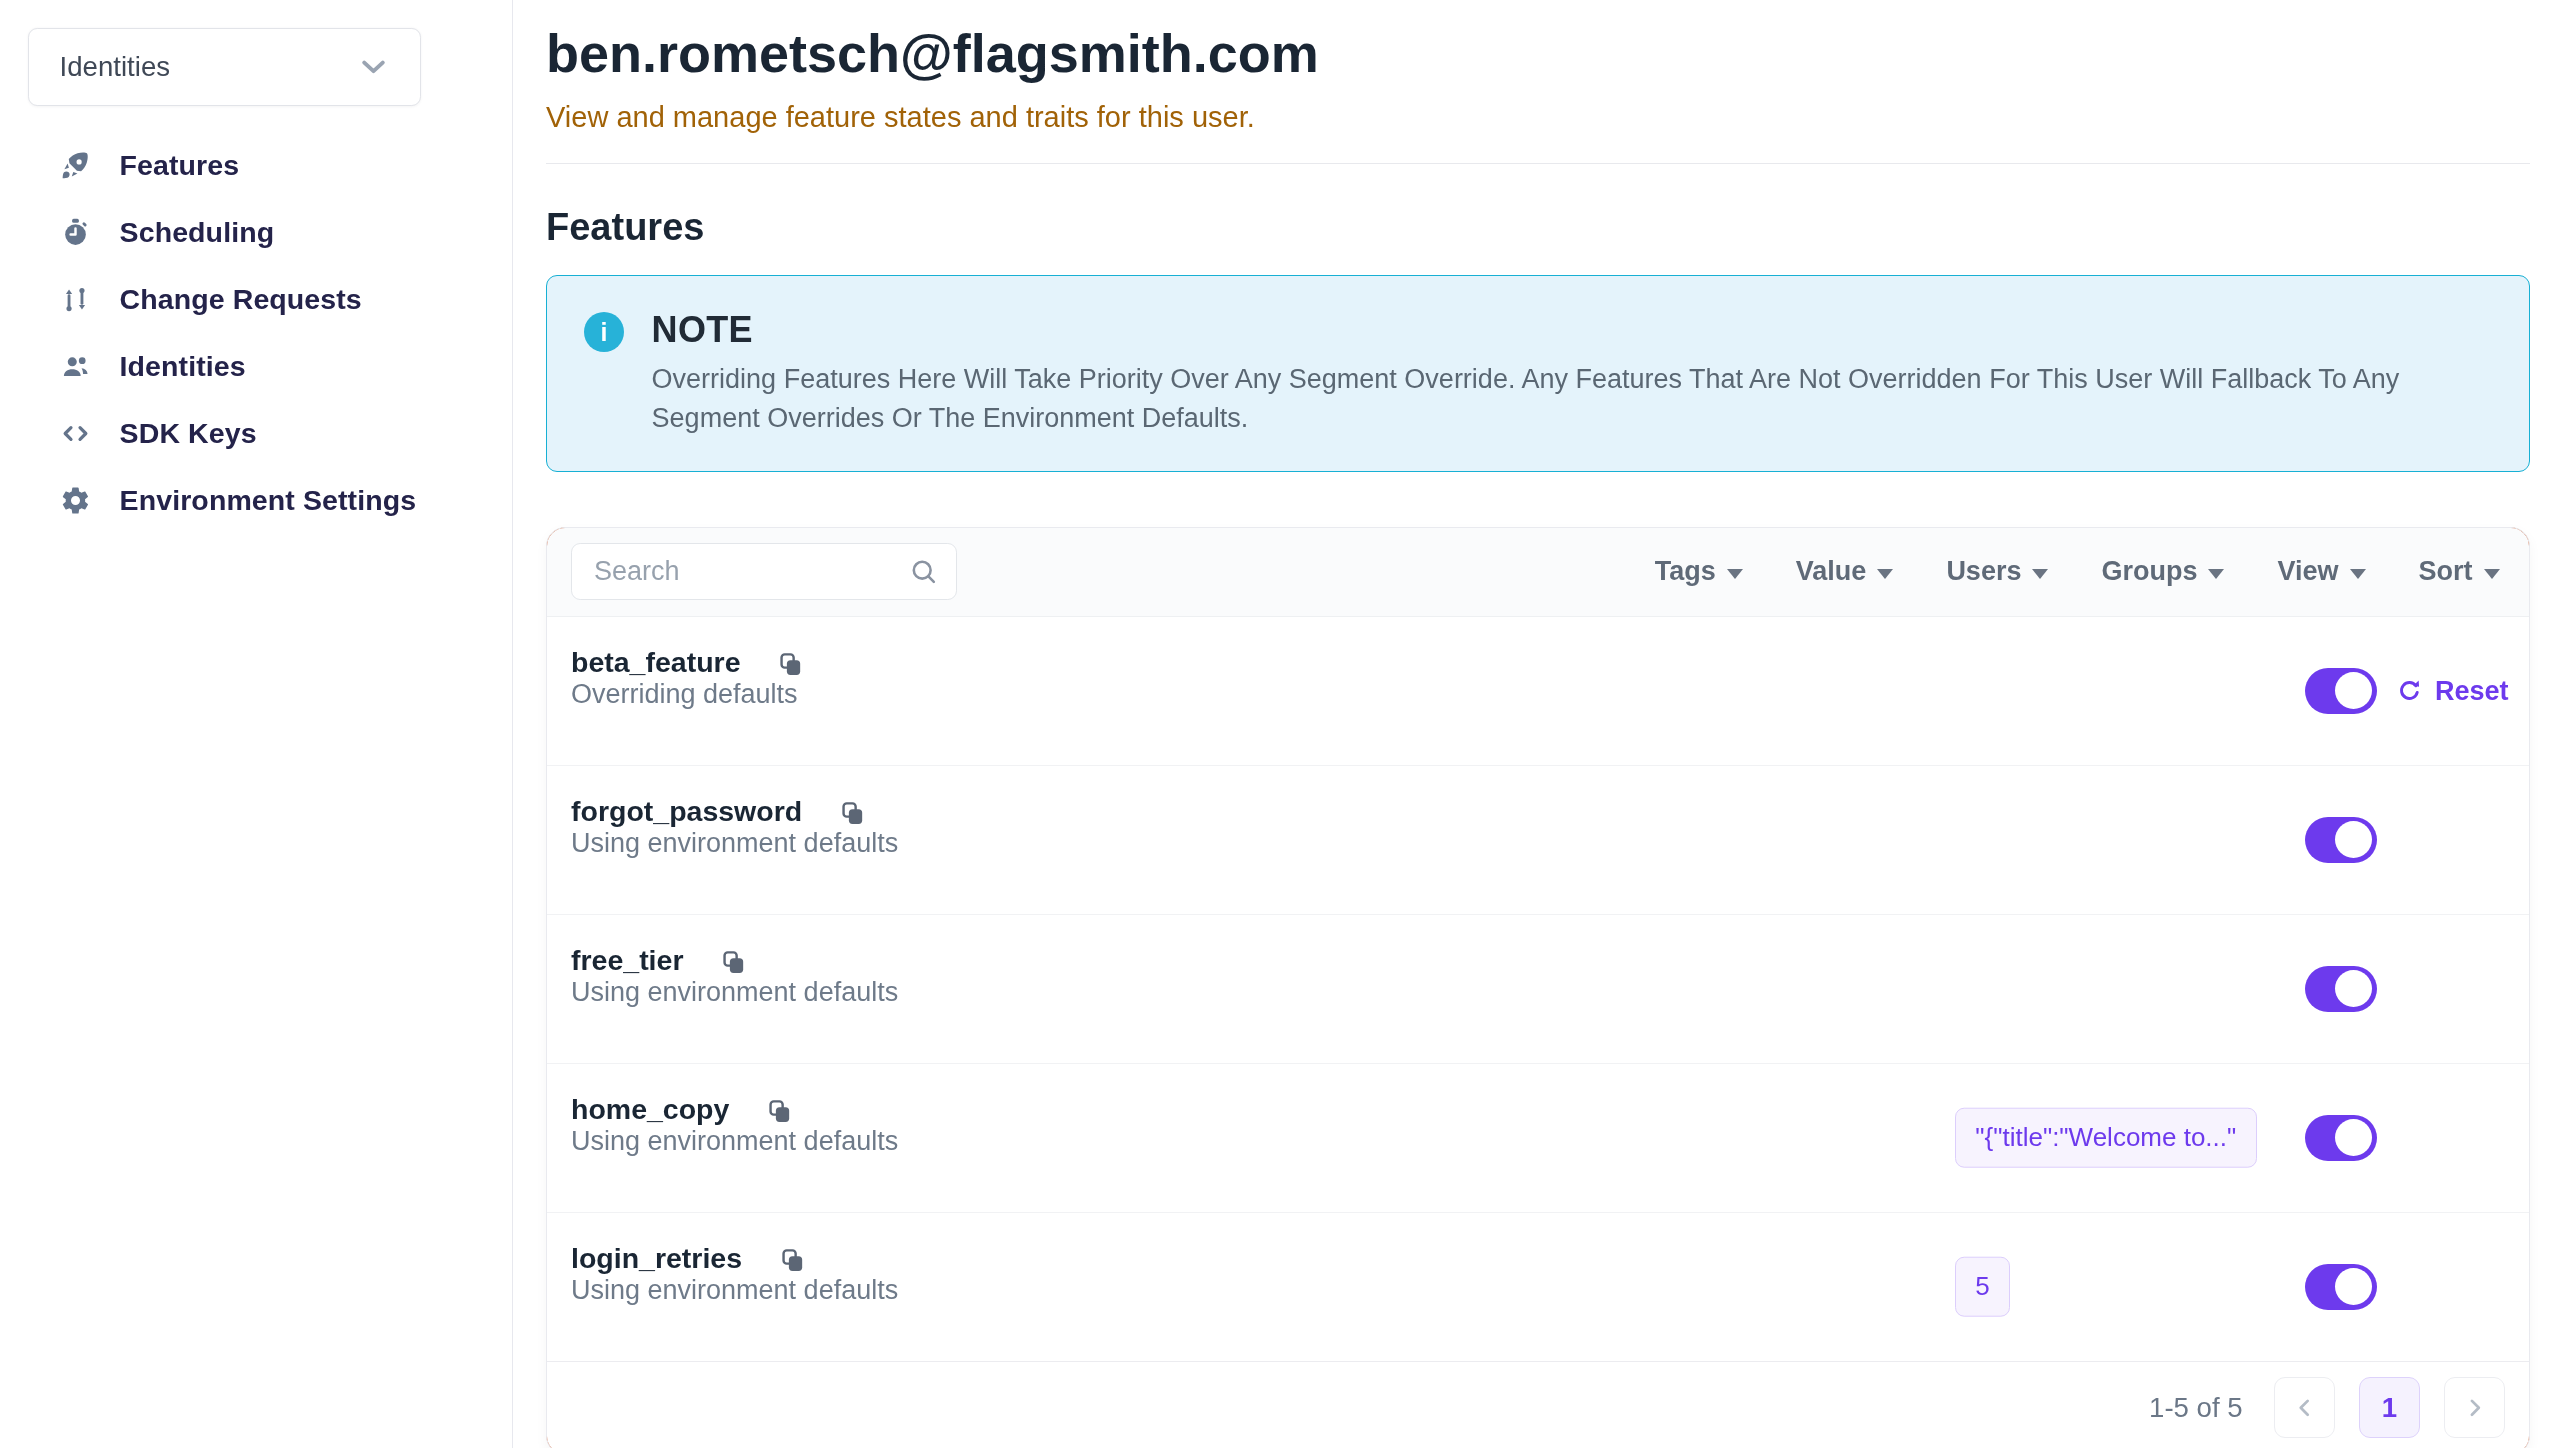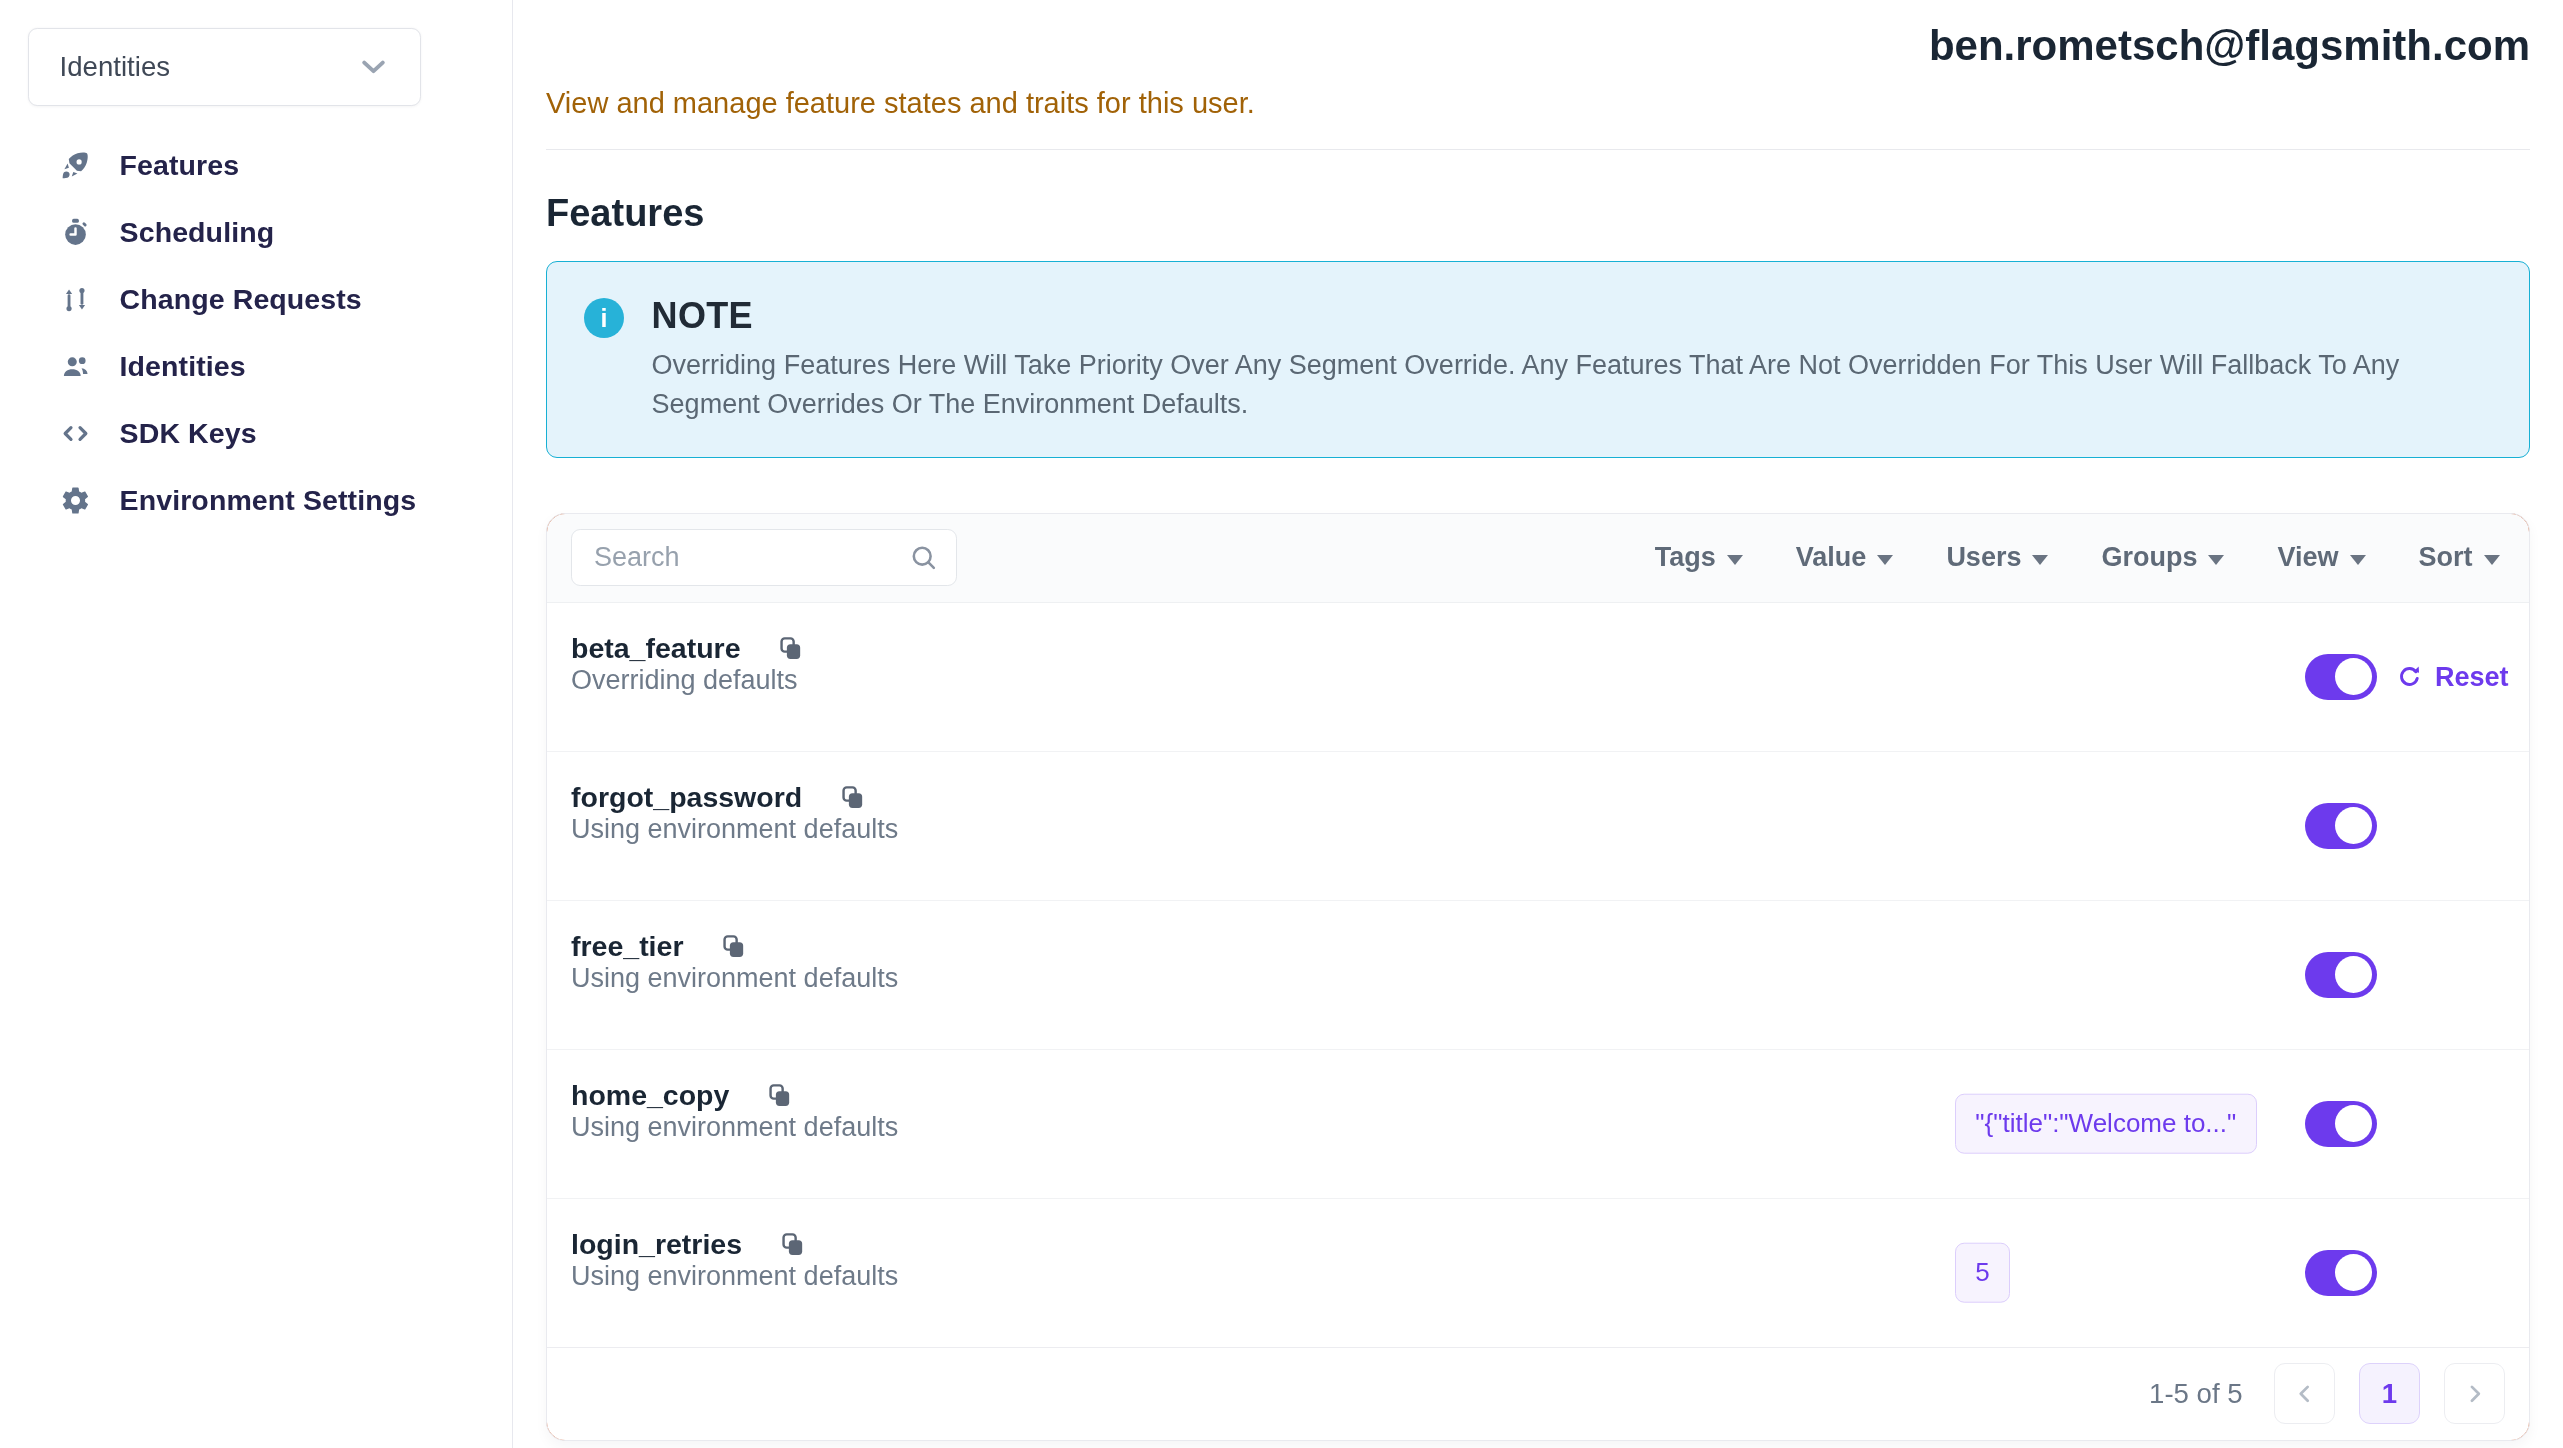--- a/index.html
+++ b/index.html
@@ -23,21 +23,21 @@
   .env-select .lbl{font-size:27.6px;color:#3f4856;}
   .nav{margin-top:26px;}
   .nav-item{
     height:67px;display:flex;align-items:center;gap:27.6px;
     padding-left:59px;cursor:pointer;
   }
   .nav-item .nav-icon{width:33px;height:33px;color:#64748b;display:flex;align-items:center;justify-content:center;flex:none;}
   .nav-item .nav-label{font-size:28.5px;font-weight:600;color:#24234a;letter-spacing:0.1px;}
   
   .main{position:absolute;left:546px;right:33px;top:0;}
-  .page-title{margin:22px 0 0 0;font-size:42px;font-weight:700;color:#1a2634;text-align:right;}
+  .page-title{margin:22px 0 0 0;font-size:54px;font-weight:700;color:#1a2634;}
   .page-subtitle{margin-top:16.5px;font-size:29px;color:#a16207;}
   .divider{margin-top:29px;border-top:0.9px solid #e8e9ed;height:0;}
   .section-title{margin:42px 0 0 0;font-size:38px;font-weight:700;color:#1a2634;}
   .note{
     margin-top:26px;border:1.8px solid #17b0d4;background:#e4f3fb;border-radius:11px;
     padding:33px 37px;display:flex;gap:27.6px;box-sizing:border-box;
   }
   .note-icon{
     width:40px;height:40px;border-radius:50%;background:#27b2d8;color:#fff;flex:none;
     display:flex;align-items:center;justify-content:center;
@@ -64,21 +64,21 @@
   .search-icon{position:absolute;right:18.4px;top:13px;width:31px;height:31px;}
   .toolbar-spacer{flex:1;}
   .filters{display:flex;align-items:center;gap:53px;padding-right:5.5px;}
   .filter{display:flex;align-items:center;gap:11px;cursor:pointer;}
   .filter .f-label{font-size:27px;font-weight:600;color:#5f6a78;}
   .caret{width:0;height:0;border-left:8.3px solid transparent;border-right:8.3px solid transparent;border-top:10px solid #6a7482;margin-top:3.7px;}
   
   .feature-row{position:relative;height:149px;border-bottom:0.9px solid #f1f2f4;background:#fff;box-sizing:border-box;}
   .feature-row:last-of-type{border-bottom:0.9px solid #ececf0;}
   .row-left{position:absolute;left:24px;top:29px;}
-  .name-line{display:flex;align-items:center;gap:36px;}
+  .name-line{display:flex;align-items:flex-end;gap:36px;}
   .feature-name{font-size:28.5px;font-weight:600;color:#1a2634;}
   .copy-btn{width:29px;height:29px;color:#5c6675;cursor:pointer;display:flex;}
   .feature-status{font-size:27px;color:#6e7a89;}
   .chip{
     position:absolute;left:1408px;top:50%;transform:translateY(-50%);
     background:#f7f3fe;border:0.9px solid #dccefc;border-radius:9.2px;
     color:#6d3aed;font-size:26px;padding:13.8px 19.3px;cursor:pointer;white-space:nowrap;
   }
   .toggle{
     position:absolute;left:1758px;top:50%;transform:translateY(-50%);

